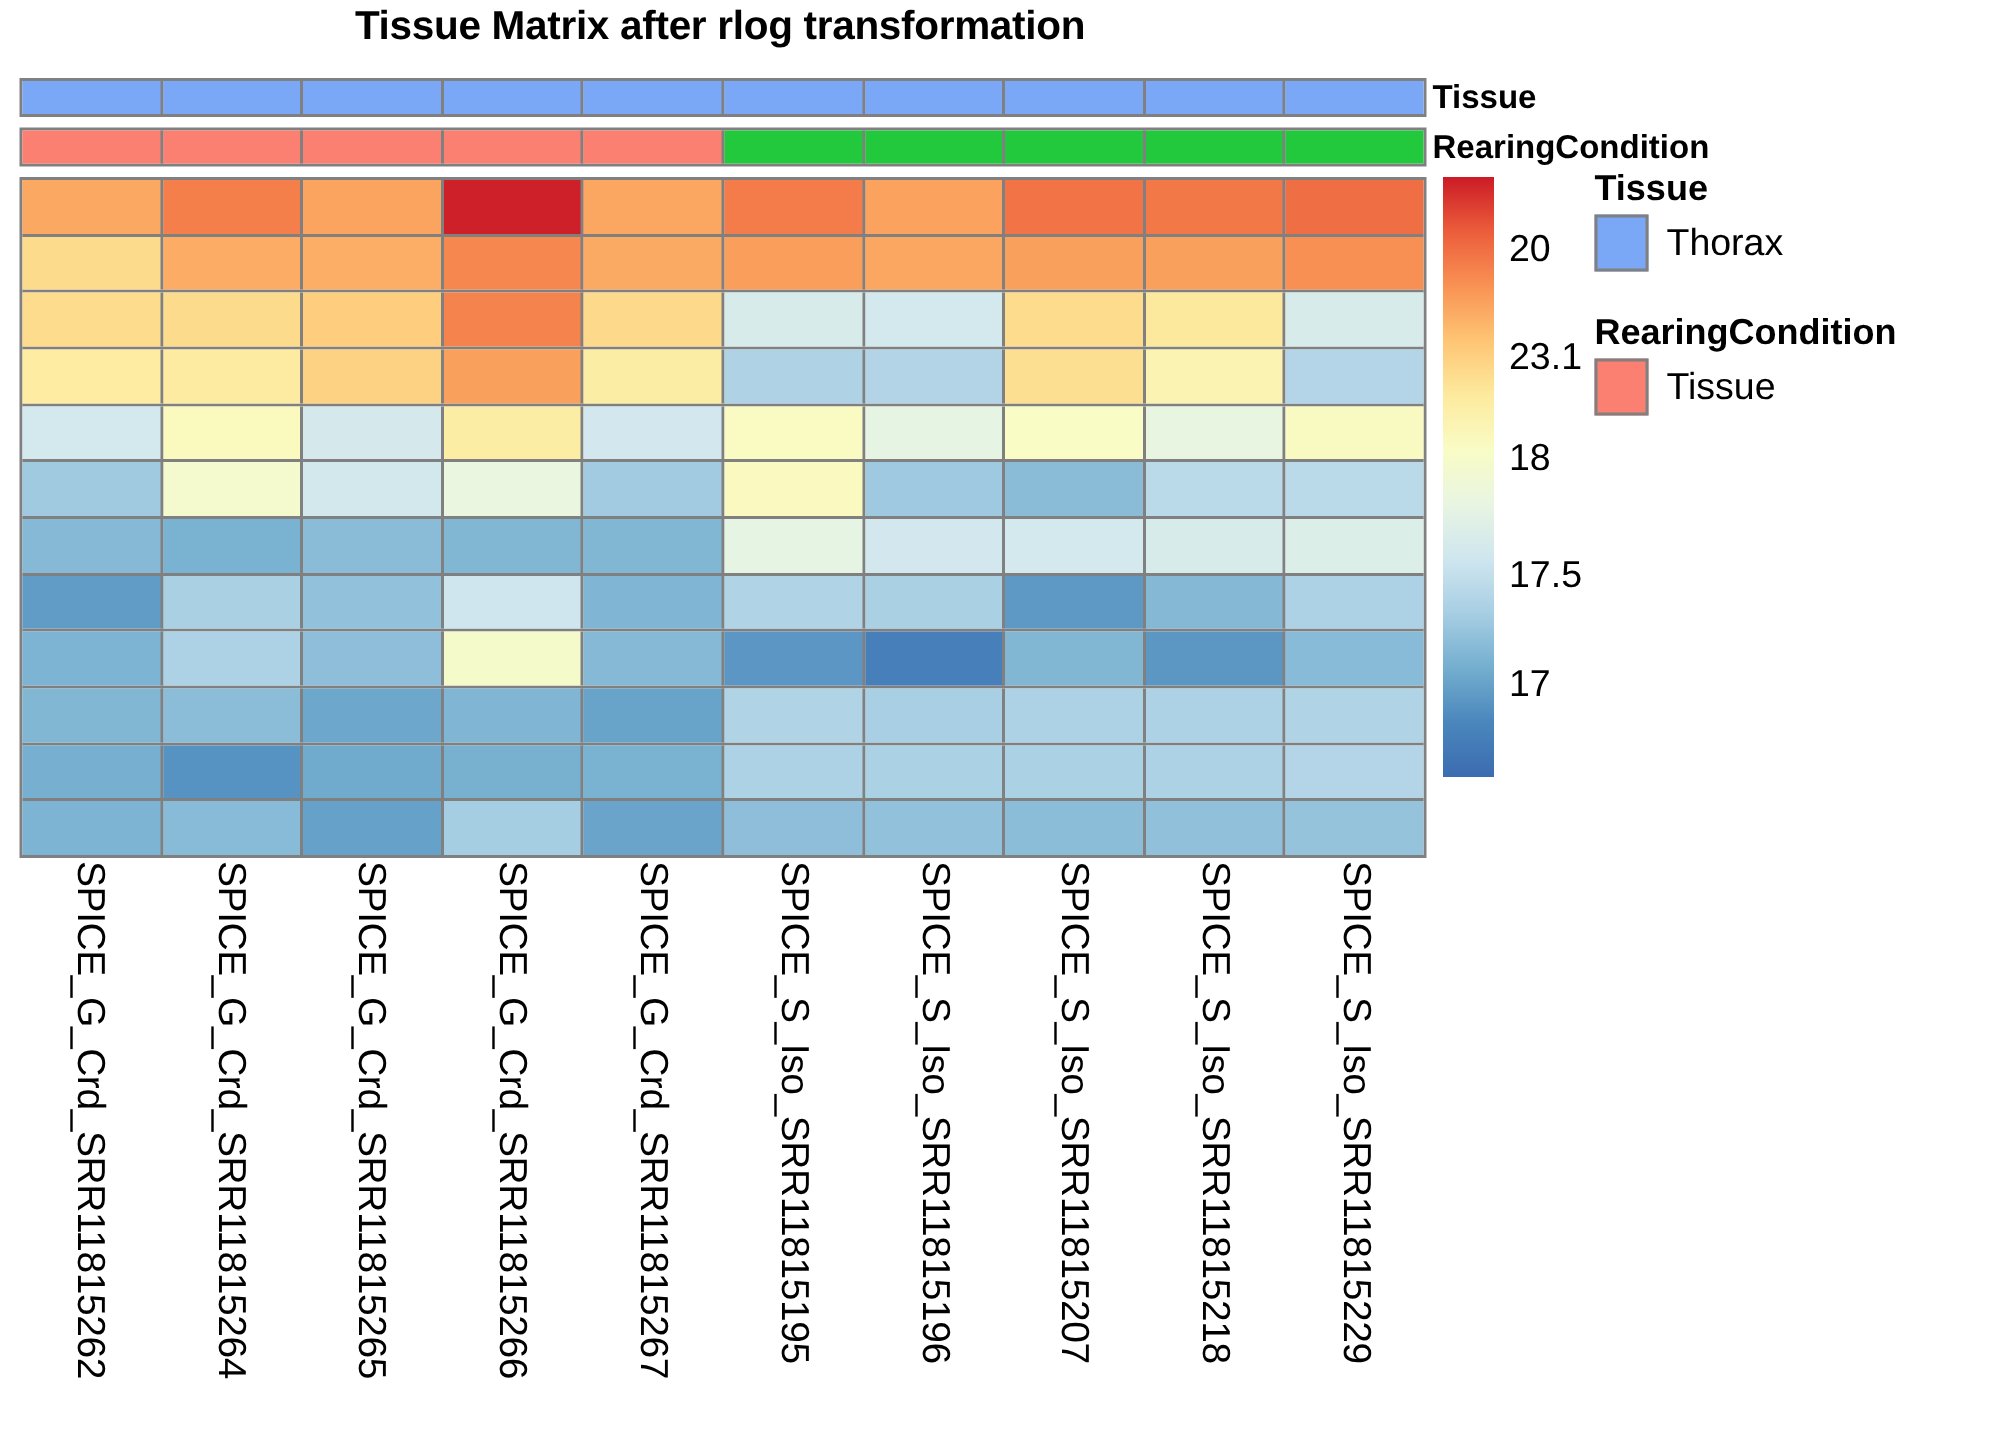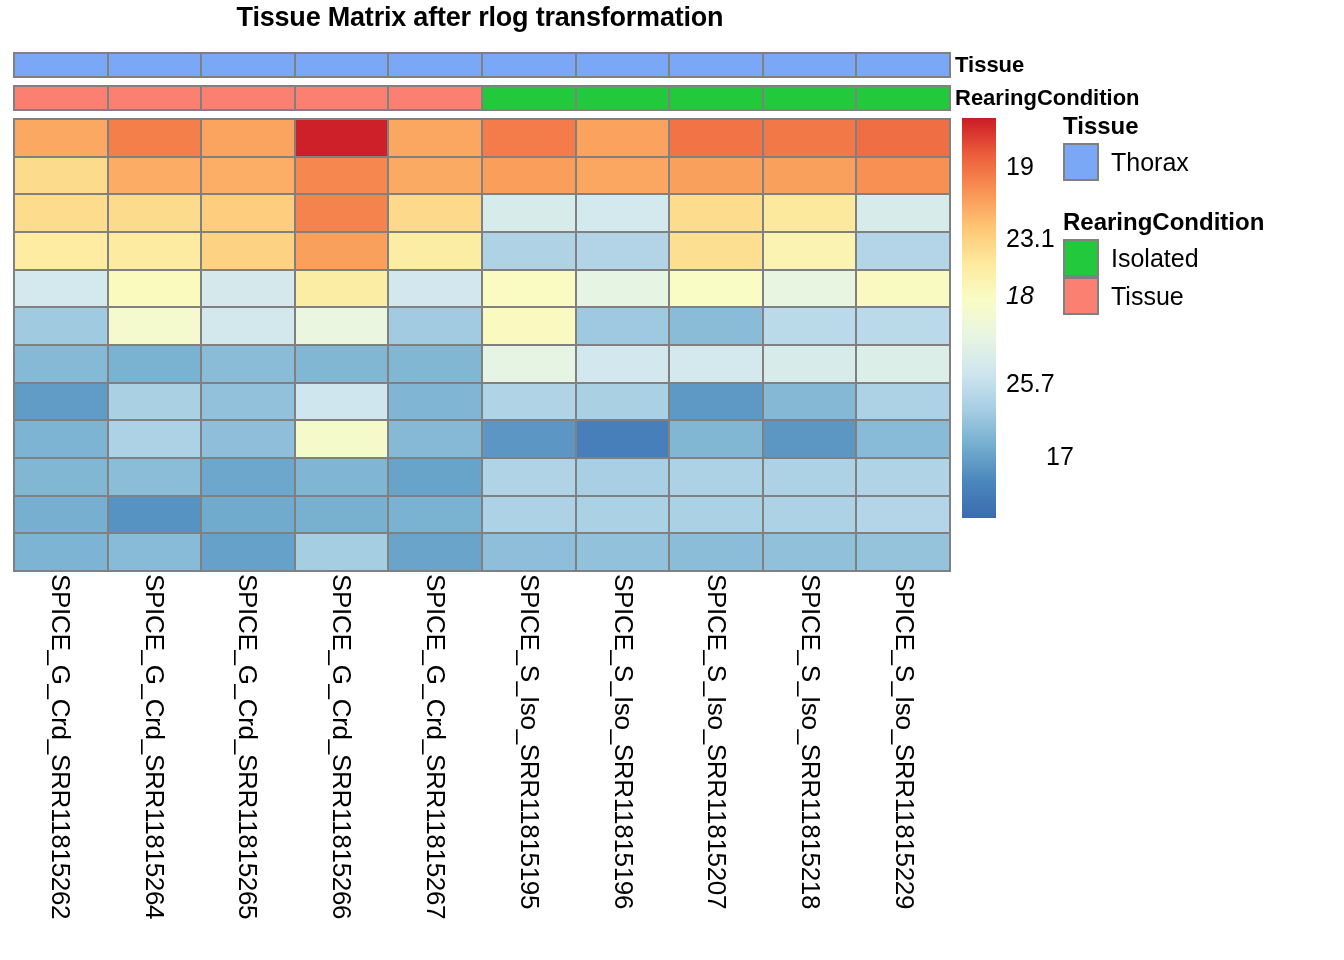--- a/index.html
+++ b/index.html
@@ -366,40 +366,36 @@
         <div class="col-label">SPICE_S_Iso_SRR11815218</div>
       </div>
       <div class="col-label-slot">
         <div class="col-label">SPICE_S_Iso_SRR11815229</div>
       </div>
     </div>
 
   <div class="colorbar-wrap">
     <div class="colorbar" id="colorbar" style="background: linear-gradient(rgb(203, 27, 38) 0%, rgb(236, 93, 59) 9.09%, rgb(249, 146, 84) 18.18%, rgb(254, 197, 116) 27.27%, rgb(253, 234, 158) 36.36%, rgb(249, 252, 197) 45.45%, rgb(232, 245, 226) 54.55%, rgb(207, 230, 239) 63.64%, rgb(167, 206, 227) 72.73%, rgb(116, 174, 207) 81.82%, rgb(74, 134, 188) 90.91%, rgb(59, 108, 176) 100%);"></div>
     <div class="cb-ticklabels" id="cb-ticklabels">
-        <div class="cb-tick" style="top: 35.8261px;">19</div>
+        <div class="cb-tick" style="top: 35.8261px;">20</div>
         <div class="cb-tick" style="top: 108.29px;">23.1</div>
-        <div class="cb-tick" style="top: 165px; font-style: italic;">18</div>
-        <div class="cb-tick" style="top: 253.217px;">25.7</div>
-        <div class="cb-tick" style="top: 325.681px; margin-left: 40px;">17</div>
+        <div class="cb-tick" style="top: 175px;">18</div>
+        <div class="cb-tick" style="top: 253.217px;">17.5</div>
+        <div class="cb-tick" style="top: 325.681px;">17</div>
       </div>
   </div>
 
   <div class="legend" id="legend-tissue" style="left:1063px; top:112px;">
       <div class="legend-title">Tissue</div>
       <div class="legend-item">
         <div class="legend-swatch" style="background: rgb(123, 167, 247);"></div>
         <div class="legend-text">Thorax</div>
       </div>
     </div>
   <div class="legend" id="legend-rearing" style="left:1063px; top:208px;">
       <div class="legend-title">RearingCondition</div>
       <div class="legend-item">
-        <div class="legend-swatch" style="background: rgb(34, 201, 60);"></div>
-        <div class="legend-text">Isolated</div>
-      </div>
-      <div class="legend-item">
         <div class="legend-swatch" style="background: rgb(251, 128, 114);"></div>
         <div class="legend-text">Tissue</div>
       </div>
     </div>
 
 </div>
 
 </body></html>

